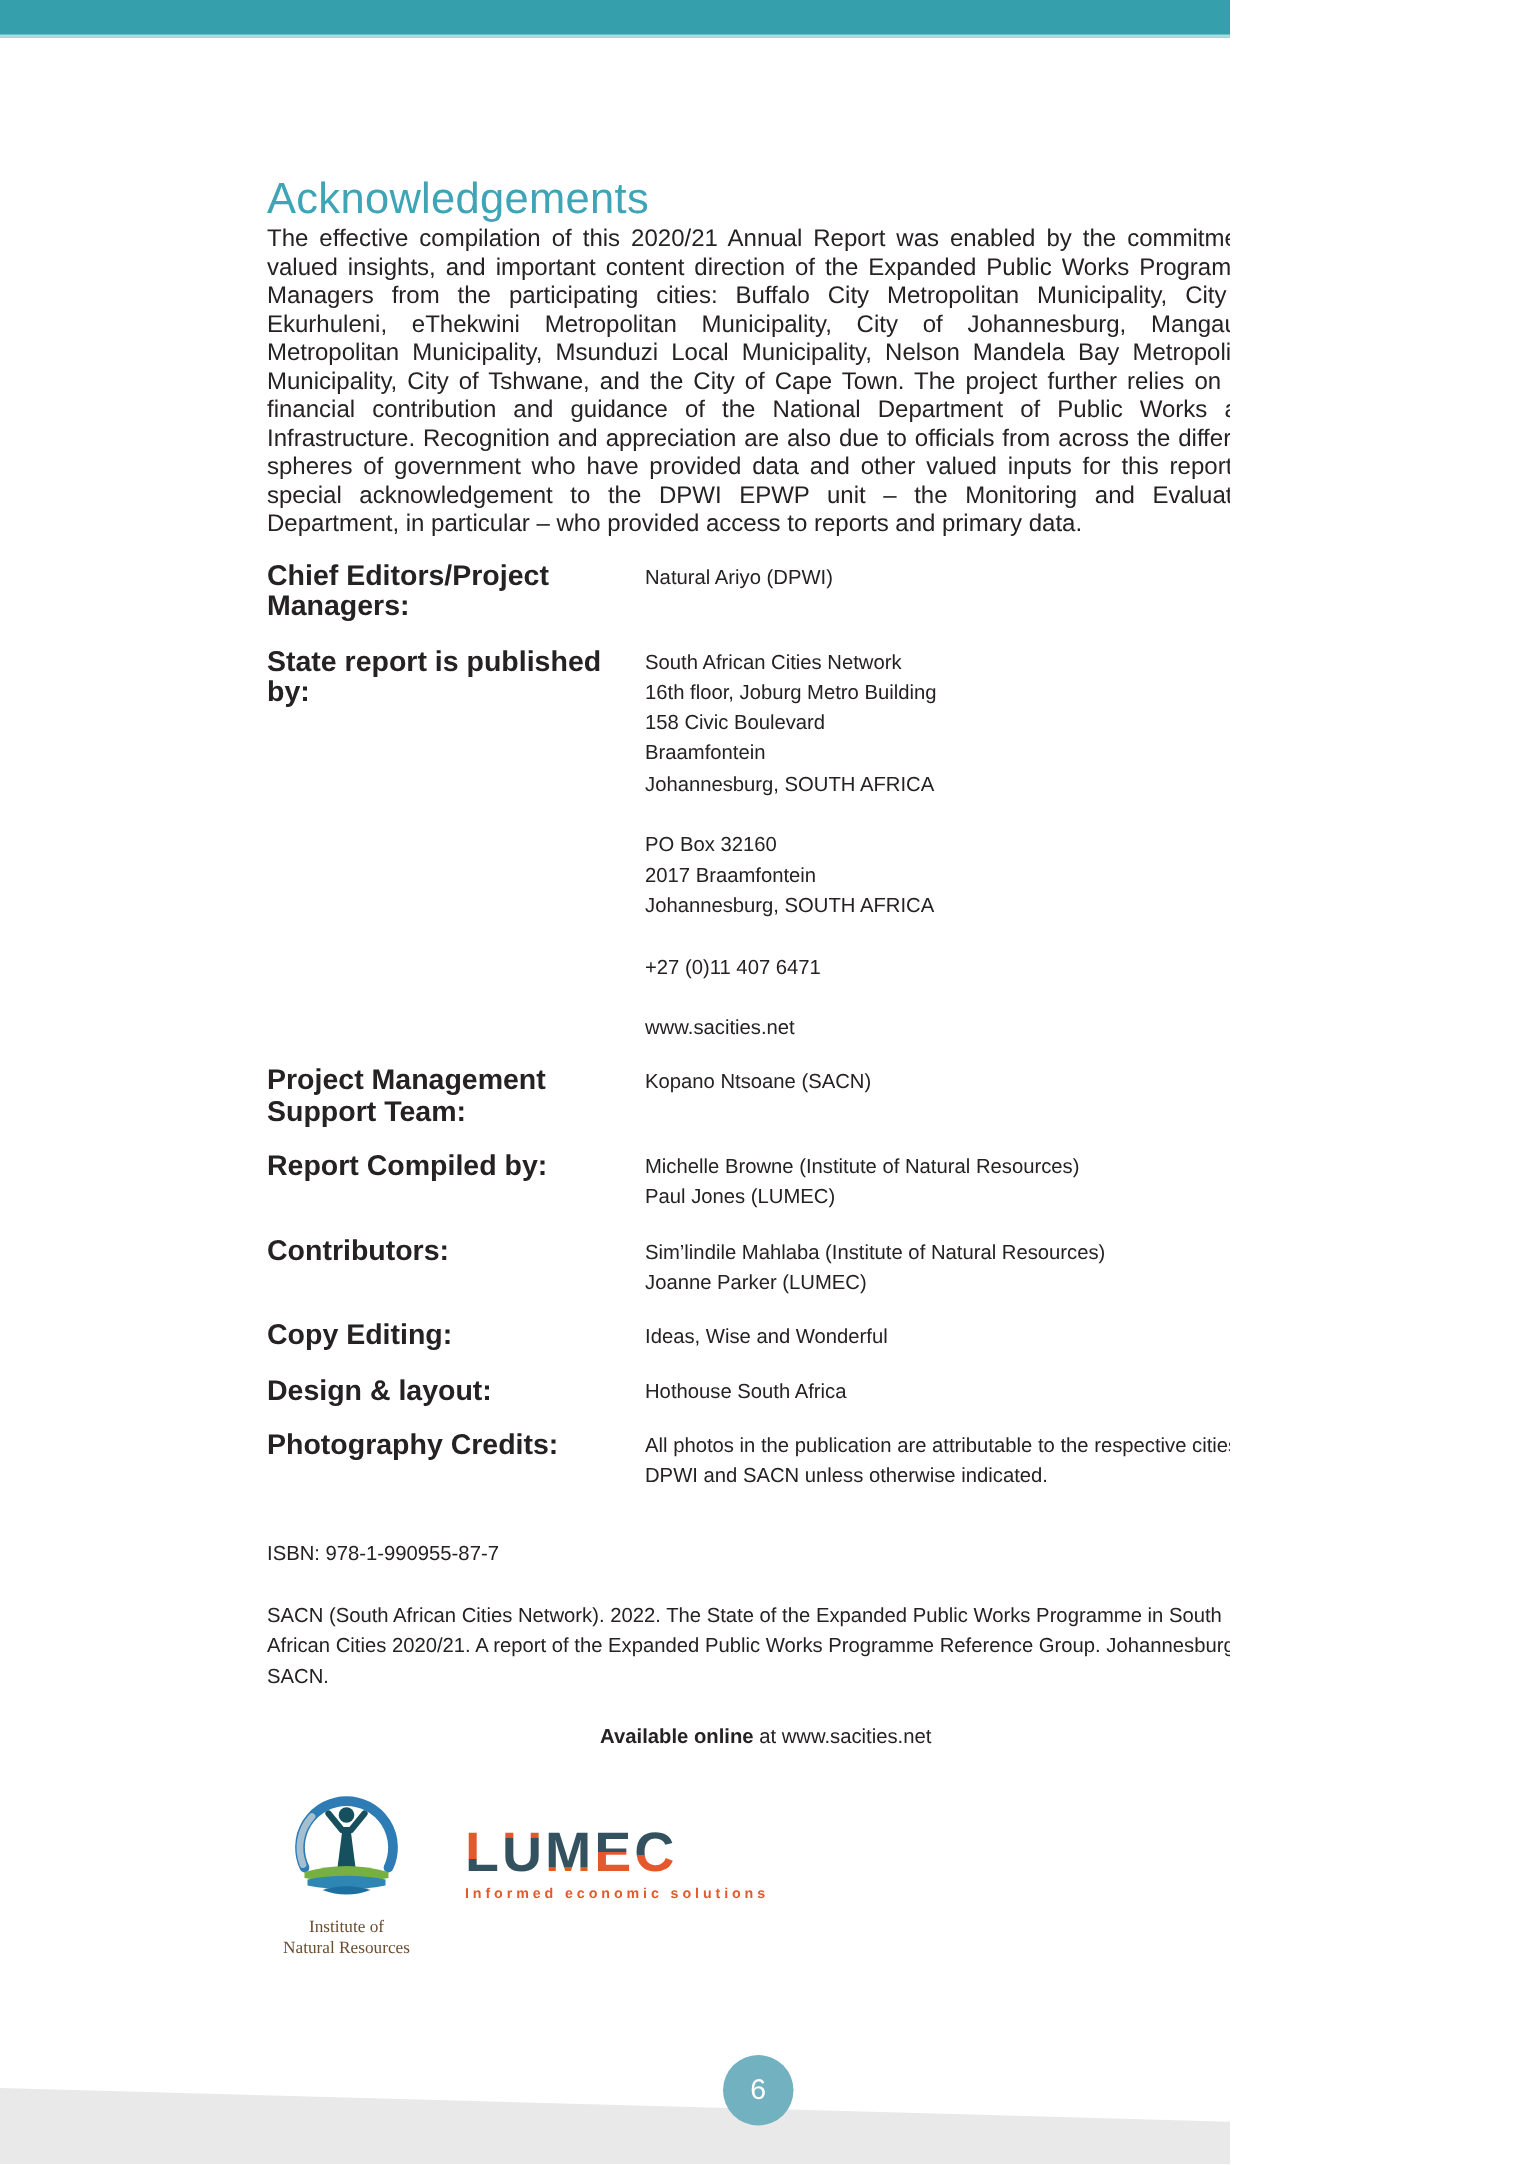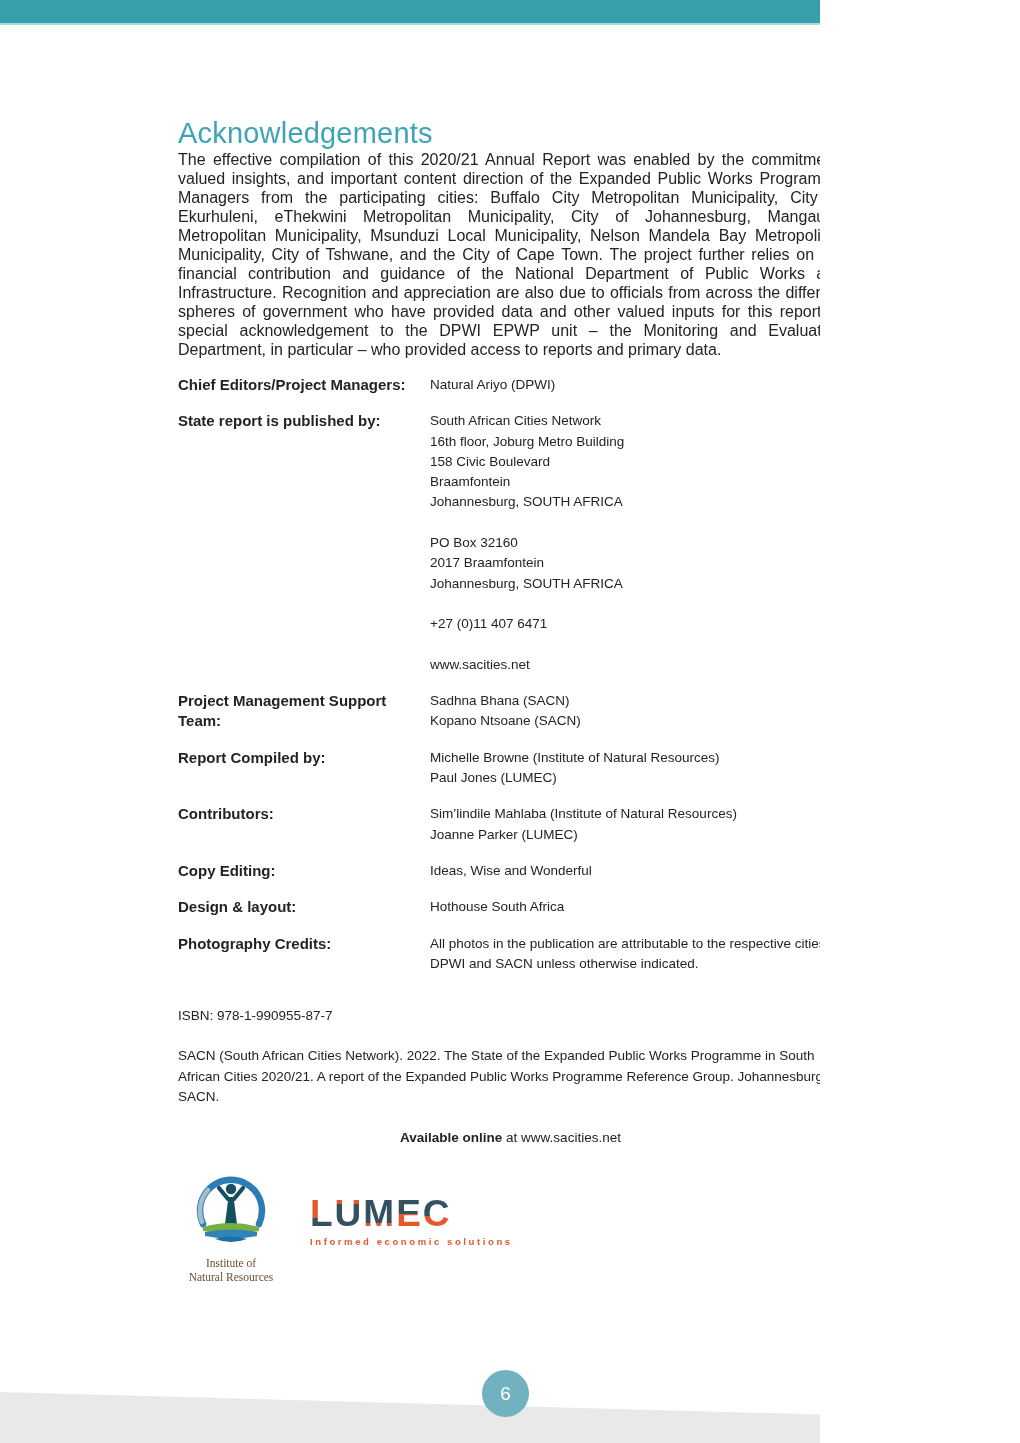--- a/index.html
+++ b/index.html
@@ -26,21 +26,21 @@
   .intro {
     font-size:16px; line-height:19px;
     text-align:justify;
   }
   .credits { margin-top:14px; }
   .credit-row {
     display:flex; margin-top:16px; align-items:flex-start;
   }
   .credit-label {
     width:252px; flex:0 0 252px;
-    font-weight:bold; font-size:15px; line-height:20.3px;
+    font-weight:bold; font-size:19px; line-height:20.3px;
   }
   .credit-lines { flex:1; }
   .vline {
     font-size:13.5px; line-height:20.3px; min-height:20.3px;
   }
   .isbn-line { margin-top:32px; font-size:13.5px; line-height:20.3px; }
   .citation { margin-top:20px; font-size:13.5px; line-height:20.5px; }
   .available { margin-top:20px; font-size:13.5px; line-height:20.3px;text-align:center; }
   .available .b { font-weight:bold; }
 
@@ -125,21 +125,20 @@
           <div class="vline"></div>
           <div class="vline">+27 (0)11 407 6471</div>
           <div class="vline"></div>
           <div class="vline">www.sacities.net</div>
         </div>
       </div>
 
       <div class="credit-row">
         <div class="credit-label">Project Management Support Team:</div>
         <div class="credit-lines">
-          <div class="vline">Sadhna Bhana (SACN)</div>
           <div class="vline">Kopano Ntsoane (SACN)</div>
         </div>
       </div>
 
       <div class="credit-row">
         <div class="credit-label">Report Compiled by:</div>
         <div class="credit-lines">
           <div class="vline">Michelle Browne (Institute of Natural Resources)</div>
           <div class="vline">Paul Jones (LUMEC)</div>
         </div>

